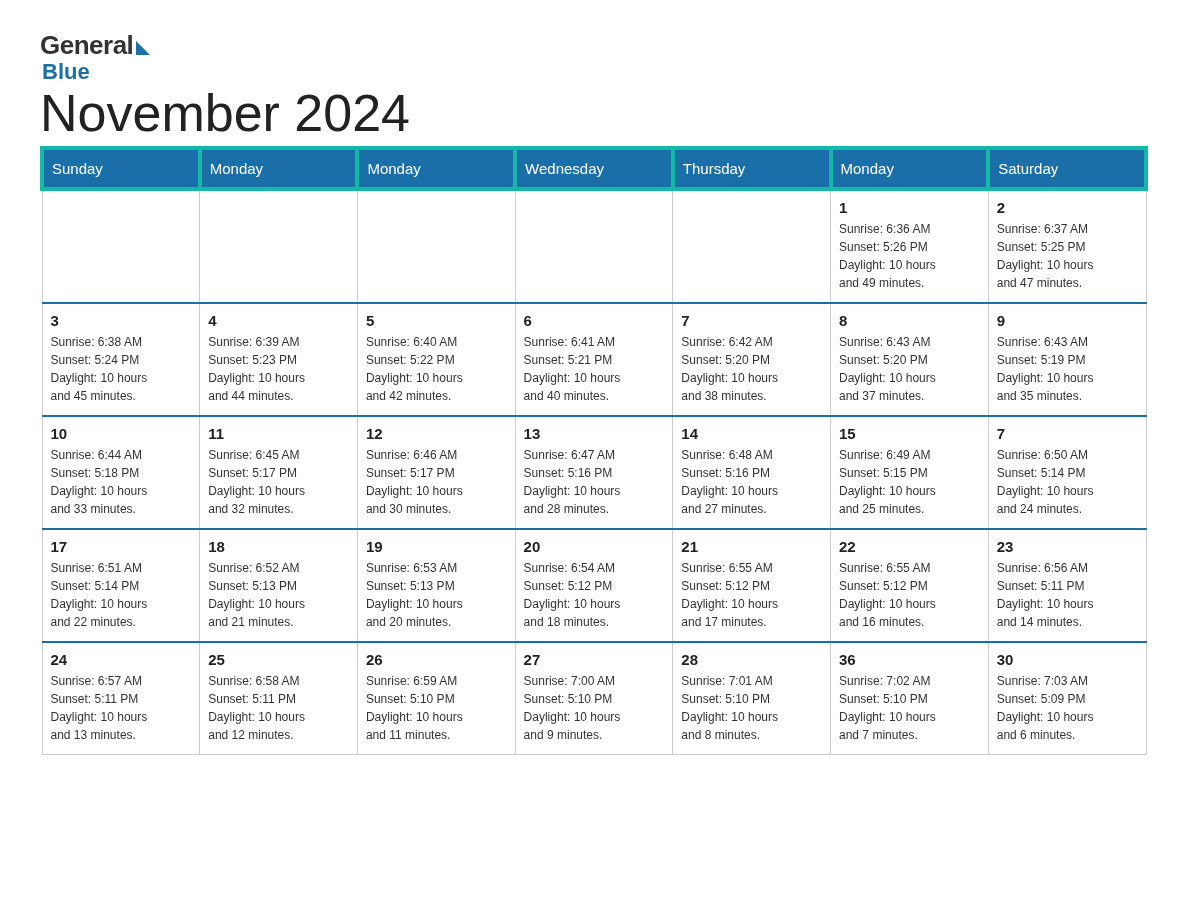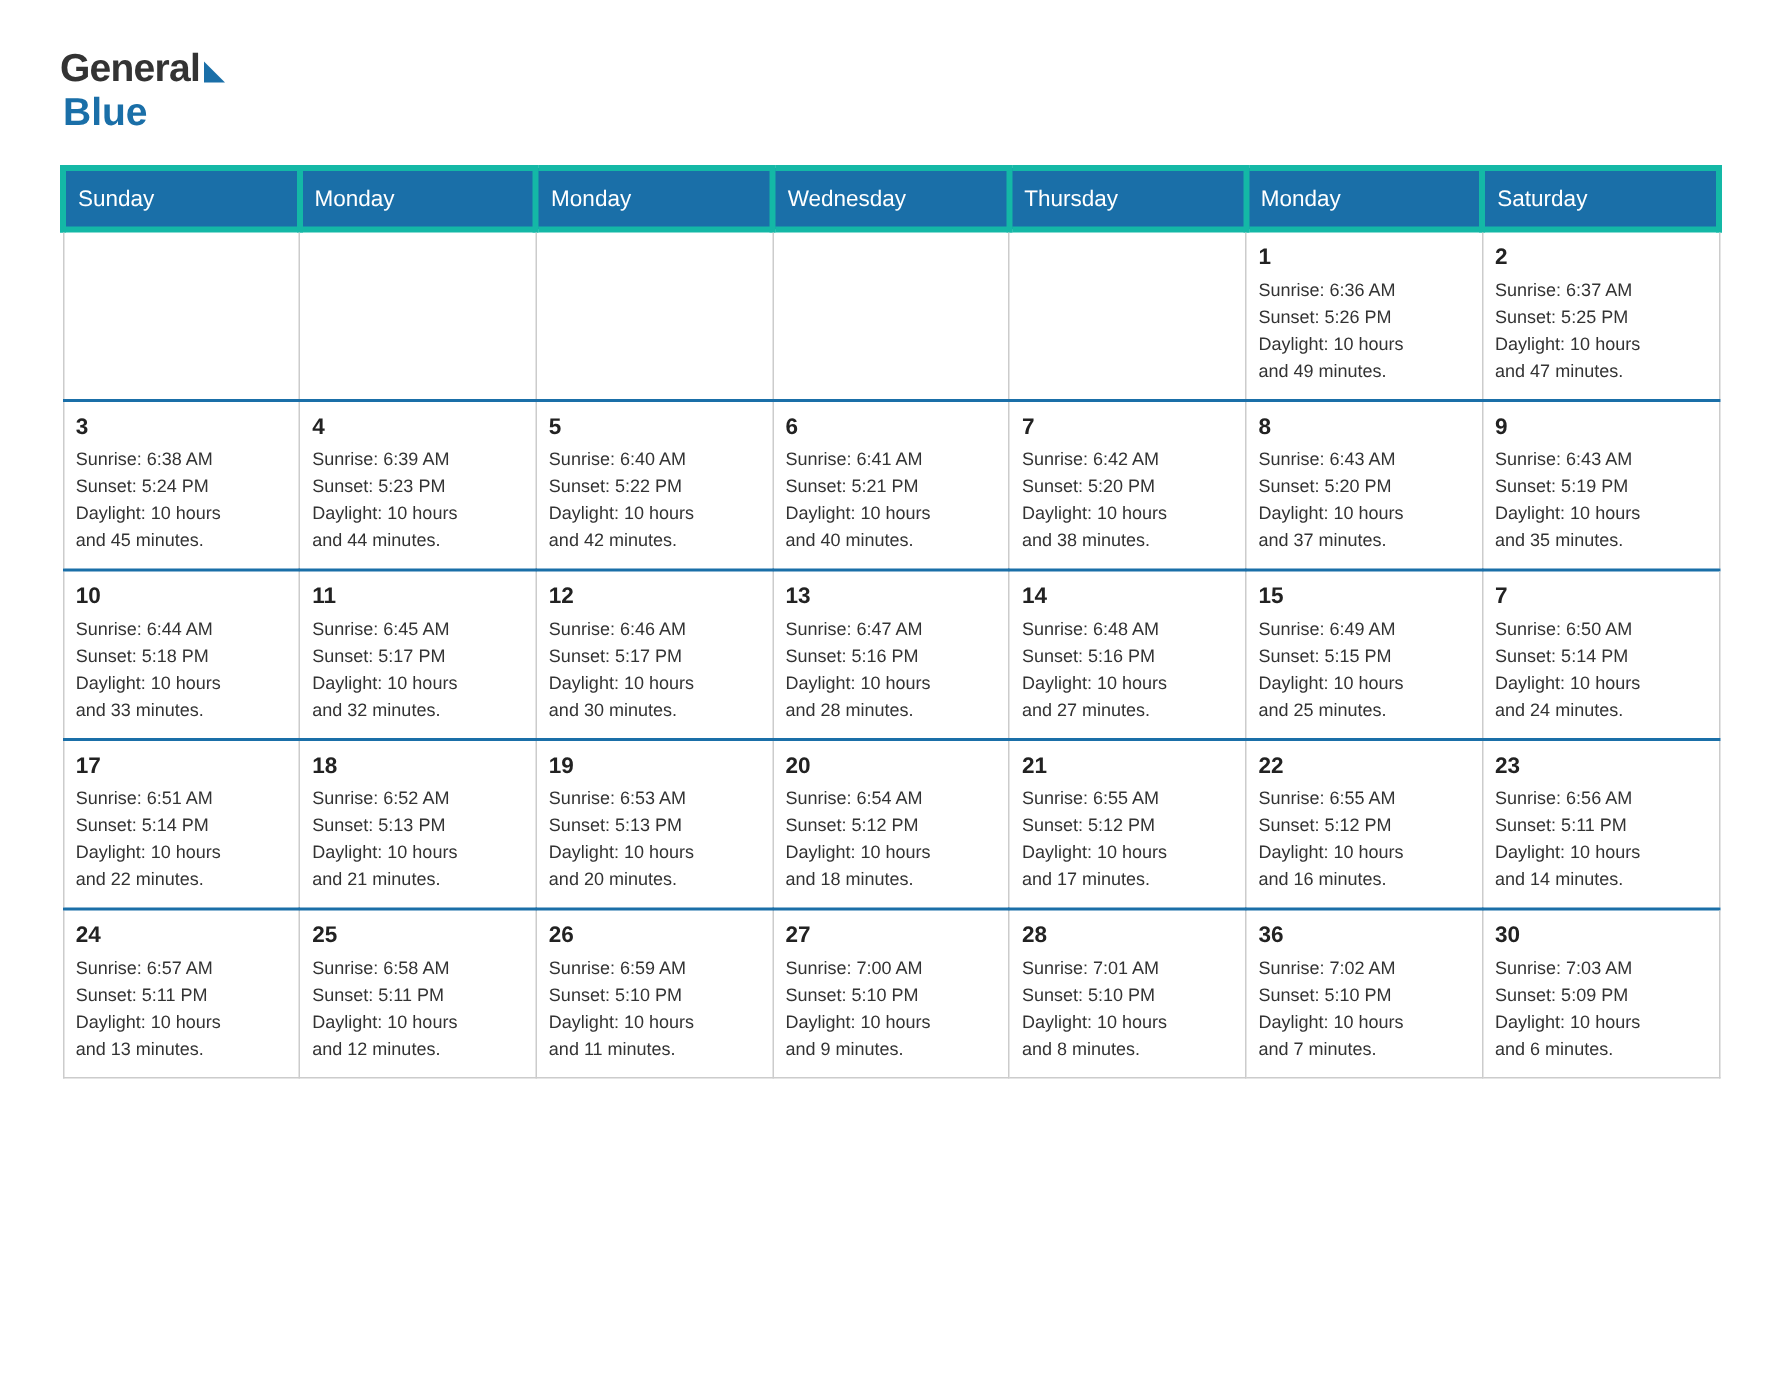--- a/index.html
+++ b/index.html
@@ -7,21 +7,21 @@
       background: #fff;
       font-family: Arial, sans-serif;
       padding: 30px 40px;
       width: 1188px;
       min-height: 918px;
     }
     .header {
       display: flex;
       justify-content: flex-start;
       align-items: flex-start;
-      margin-bottom: 20px;
+      margin-bottom: 4px;
       flex-direction: column;
     }
     .logo {
       display: flex;
       flex-direction: column;
       align-items: flex-start;
     }
     .logo-top {
       display: flex;
       align-items: center;
@@ -35,21 +35,21 @@
     .logo-triangle {
       width: 0;
       height: 0;
       border-left: 14px solid #1a6fa8;
       border-top: 14px solid transparent;
       border-bottom: 0px solid transparent;
       margin-left: 3px;
       margin-top: 4px;
     }
     .logo-blue {
-      font-size: 26px;
+      font-size: 22px;
       font-weight: bold;
       color: #1a6fa8;
       margin-top: -2px;
       margin-left: 2px;
     }
     .title-area {
       text-align: right;
     }
     .month-title {
       font-size: 52px;
@@ -112,20 +112,21 @@
 
 <div class="header">
   <div class="logo">
     <div class="logo-top">
       <span class="logo-general">General</span>
       <div class="logo-triangle"></div>
     </div>
     <span class="logo-blue">Blue</span>
   </div>
   <div class="title-area">
+    <div class="month-title">November 2024</div>
   </div>
 </div>
 
 <table class="calendar">
   <thead>
     <tr>
     <th>Sunday</th>
         <th>Monday</th>
         <th>Monday</th>
         <th>Wednesday</th>

